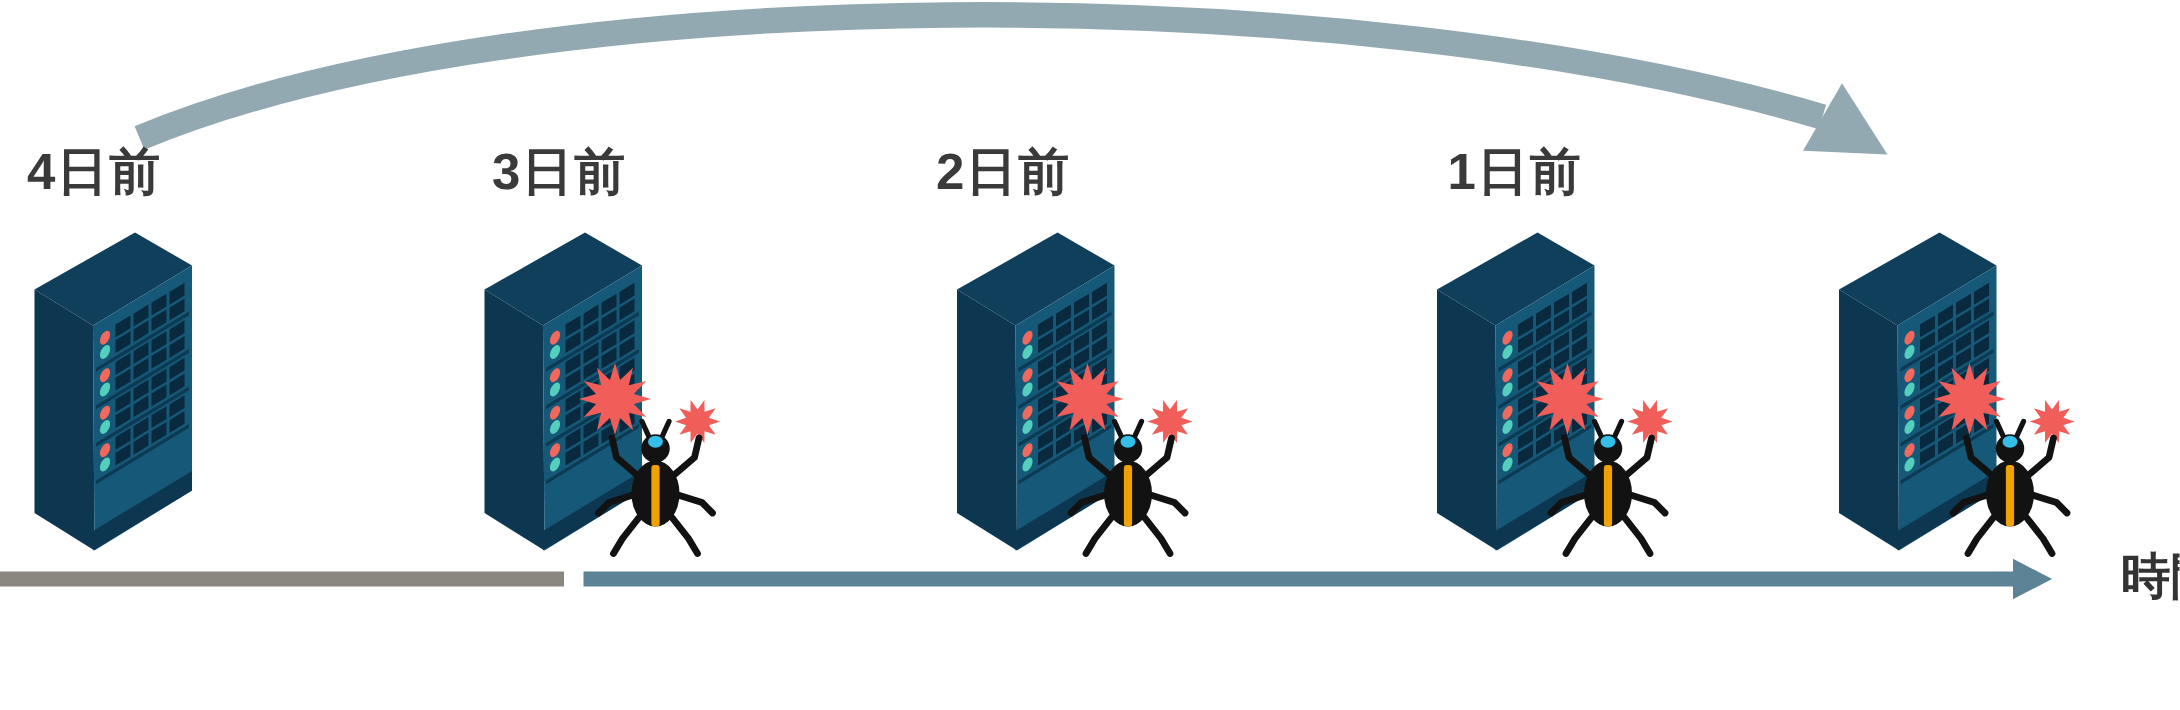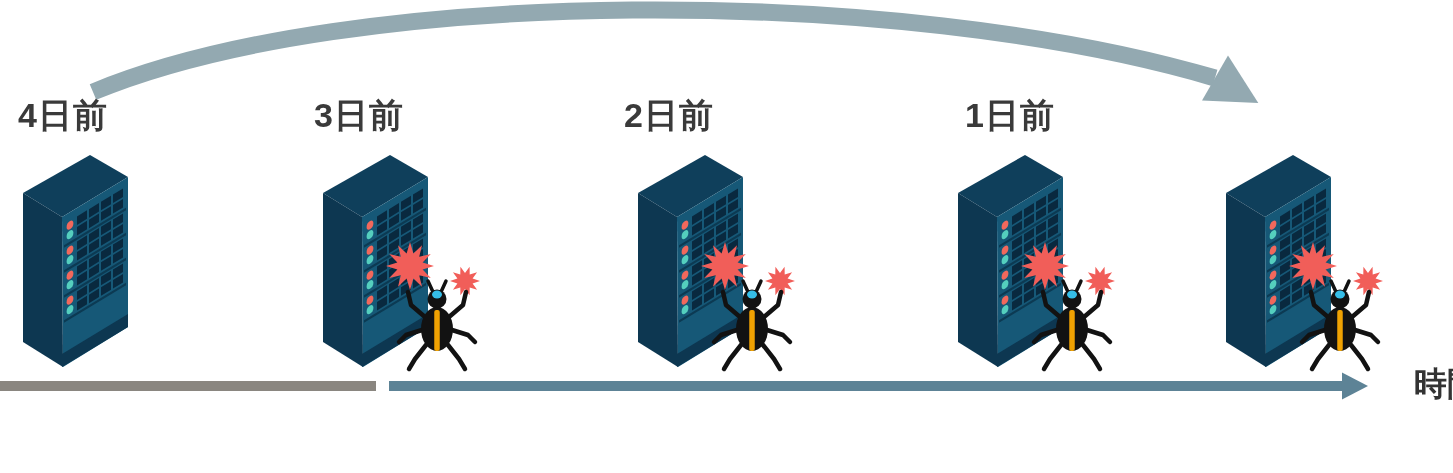--- a/index.html
+++ b/index.html
@@ -40,21 +40,21 @@
     position:absolute;
     top:98px;
     font-size:34px;
     font-weight:700;
     line-height:1;
     color:var(--label-text);
     letter-spacing:1px;
     white-space:nowrap;
   }
   .day-label-1{left:18px;text-align:right;}
-  .day-label-2{left:314px;}
+  .day-label-2{left:328px;}
   .day-label-3{left:624px;}
   .day-label-4{left:965px;text-align:right;}
   .time-axis-label{
     position:absolute;
     left:1414px;
     top:367px;
     font-size:33px;
     font-weight:700;
     line-height:1;
     color:#333333;

